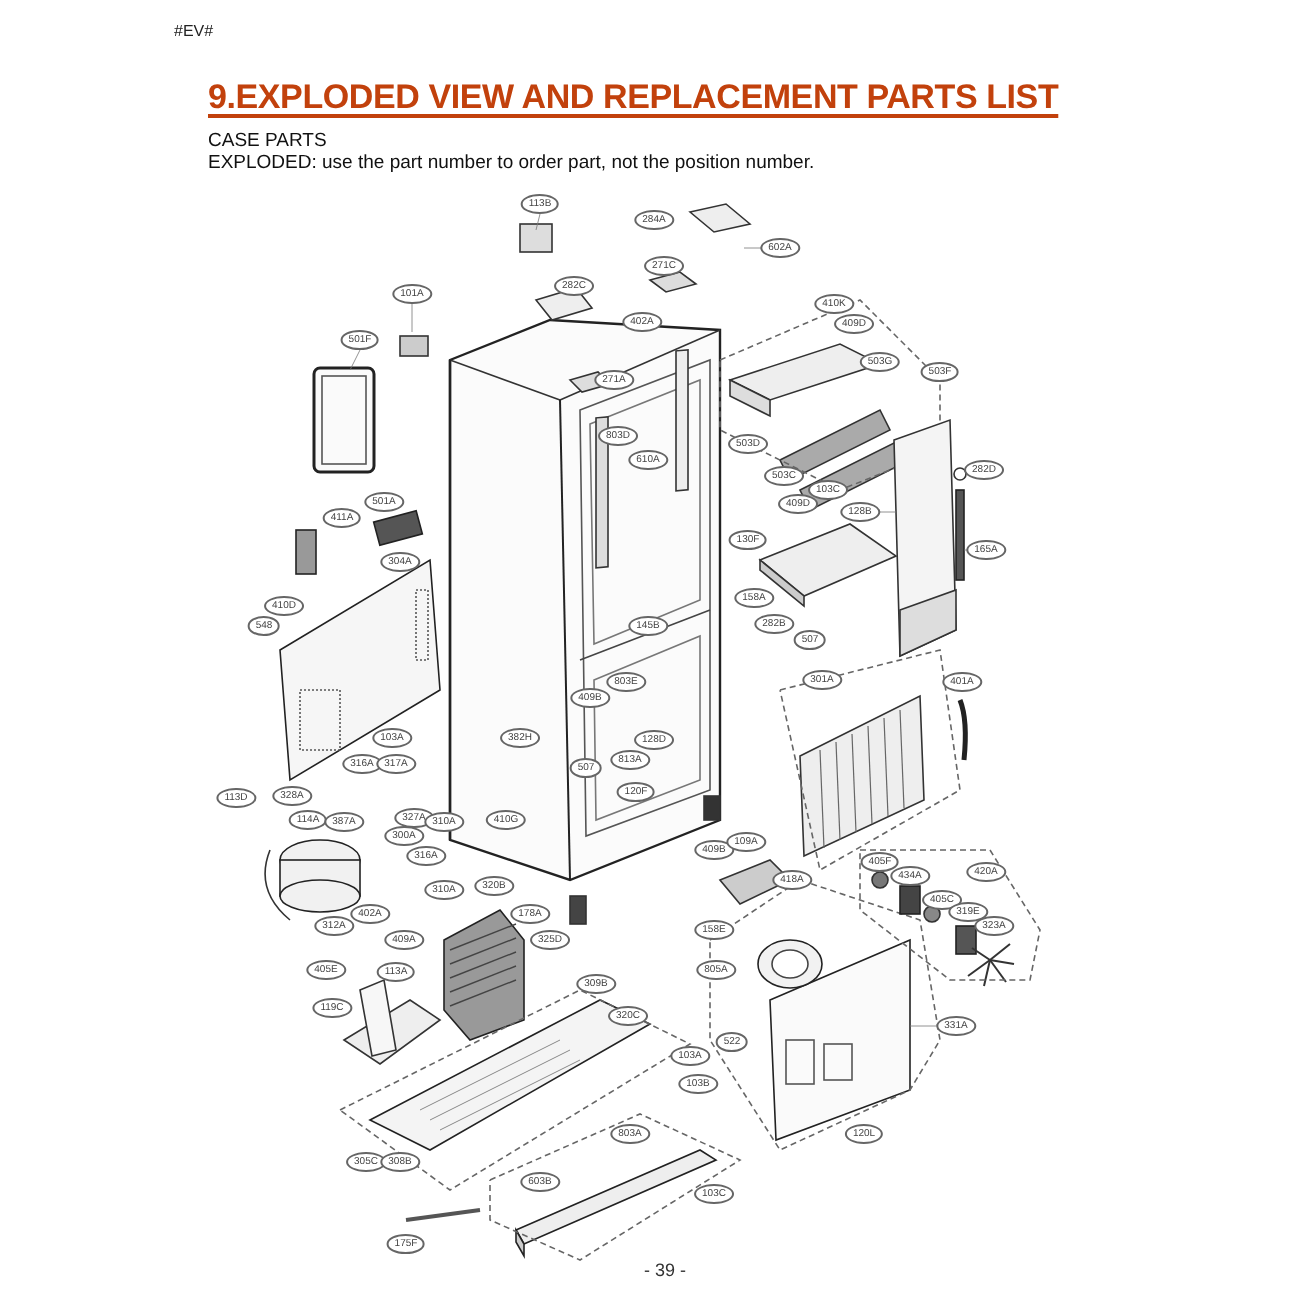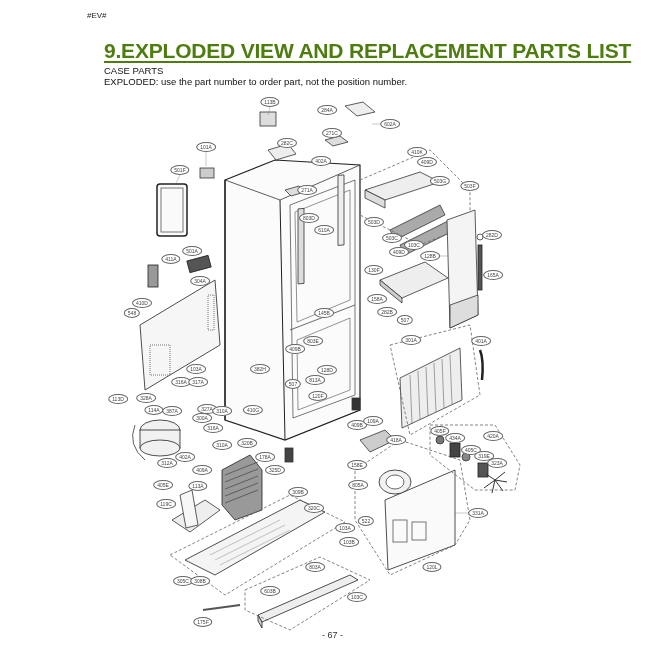--- a/index.html
+++ b/index.html
@@ -1,18 +1,18 @@
 <!DOCTYPE html>
 <html><head>
 <meta charset="utf-8">
 <style>
   html, body { margin:0; padding:0; background:#ffffff; }
   body { width:650px; height:650px; position:relative; overflow:hidden; font-family:"Liberation Sans", sans-serif; color:#111; }
   .tag { position:absolute; left:87px; top:11px; font-size:8px; color:#222; }
-  .title { position:absolute; left:104px; top:39px; font-size:21px; font-weight:bold; letter-spacing:-0.2px; color:#4d7c0f; text-decoration:underline; text-underline-offset:3px; text-decoration-thickness:2px; white-space:nowrap; }
+  .title { position:absolute; left:104px; top:39px; font-size:17px; font-weight:bold; letter-spacing:-0.2px; color:#c2410c; text-decoration:underline; text-underline-offset:3px; text-decoration-thickness:2px; white-space:nowrap; }
   .subtitle { position:absolute; left:104px; top:65px; font-size:9.5px; color:#111; }
   .caution { position:absolute; left:104px; top:76px; font-size:9.5px; color:#111; white-space:nowrap; }
   .diagram { position:absolute; left:0; top:0; width:650px; height:650px; }
   .label { position:absolute; font-size:5px; color:#444; border:1px solid #666; border-radius:50%; padding:1px 3px; background:#fff; white-space:nowrap; transform:translate(-50%,-50%); line-height:6px; }
   .pagenum { position:absolute; left:322px; top:630px; font-size:9px; color:#333; }
 </style>
 </head>
 <body>
 
 <div class="tag">#EV#</div>
@@ -266,13 +266,13 @@
     <div class="label" style="left: 349px; top: 542px;">103B</div>
     <div class="label" style="left: 315px; top: 567px;">803A</div>
     <div class="label" style="left: 432px; top: 567px;">120L</div>
     <div class="label" style="left: 183px; top: 581px;">305C</div>
     <div class="label" style="left: 200px; top: 581px;">308B</div>
     <div class="label" style="left: 270px; top: 591px;">603B</div>
     <div class="label" style="left: 357px; top: 597px;">103C</div>
     <div class="label" style="left: 203px; top: 622px;">175F</div>
   </div>
 
-<div class="pagenum">- 67 -</div>
+<div class="pagenum">- 39 -</div>
 
 </body></html>

